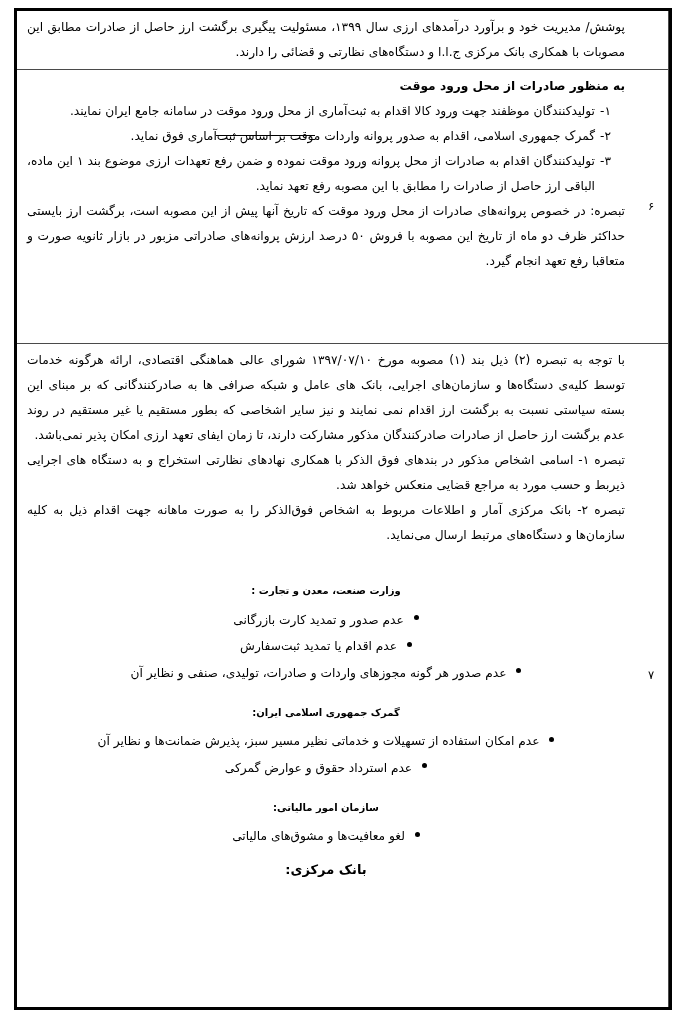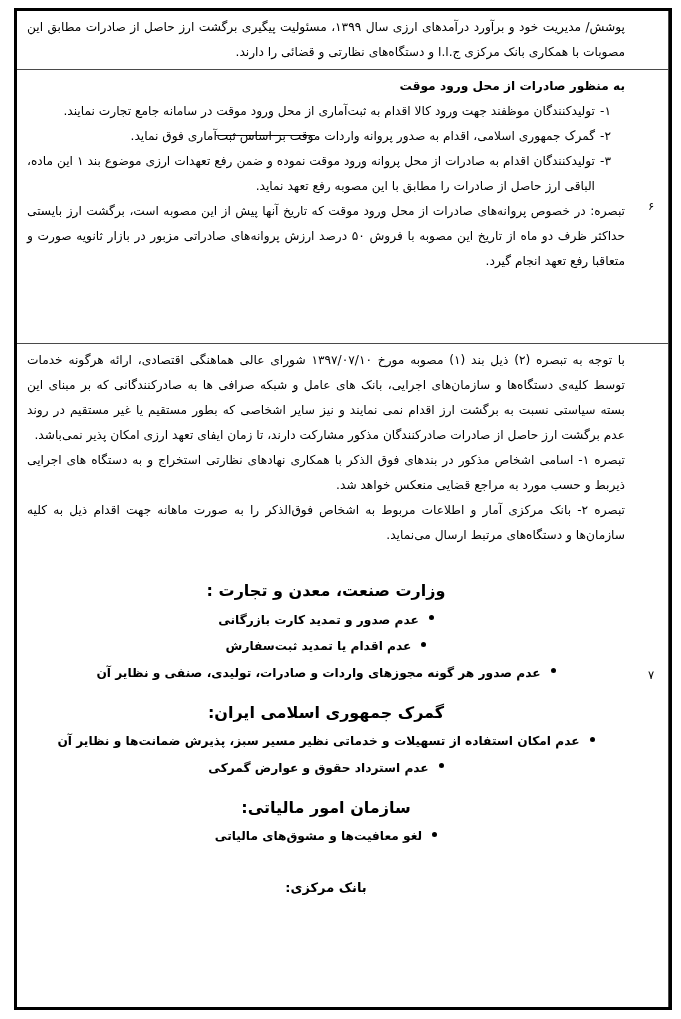--- a/index.html
+++ b/index.html
@@ -112,41 +112,40 @@
     text-align: justify;
     text-align-last: right;
   }
 
   .u-line {
     border-bottom: 1px solid #000;
     padding-bottom: 17px;
   }
 
   .section-head {
-    font-size: 16px;
+    font-size: 10px;
     font-weight: bold;
     text-align: center;
     line-height: 26px;
     margin-top: 14px;
     margin-bottom: 2px;
   }
   .section-head.first { margin-top: 30px; }
 
   .bullets {
     list-style: none;
     margin: 0 0 0 0;
     padding: 0;
   }
   .bullets > li {
     font-size: 12.2px;
     line-height: 26px;
     text-align: center;
     position: relative;
     white-space: nowrap;
-    font-weight: bold;
   }
   .bullets > li .dot {
     display: inline-block;
     width: 5px;
     height: 5px;
     border-radius: 50%;
     background: #000;
     vertical-align: middle;
     margin-left: 10px;
     position: relative;
@@ -155,21 +154,21 @@
   .bullets > li .btext {
     display: inline-block;
     vertical-align: middle;
   }
 
   .tail-head {
     font-size: 13px;
     font-weight: bold;
     text-align: center;
     line-height: 26px;
-    margin-top: 26px;
+    margin-top: 8px;
   }
 </style>
 </head>
 <body>
 
 <div class="page">
   <div class="doc-table">
 
     <div class="row row-1">
       <div class="num-cell"></div>
@@ -179,21 +178,21 @@
     </div>
 
     <div class="row row-2">
       <div class="num-cell">۶</div>
       <div class="body-cell">
         <p class="para plain">به منظور صادرات از محل ورود موقت</p>
 
         <ul class="numlist">
           <li>
             <span class="marker">۱-</span>
-            <span class="item-text"><span>تولیدکنندگان موظفند جهت ورود کالا اقدام به ثبت‌آماری </span><span class="u-line">از محل ورود موقت</span><span> در سامانه جامع تجارت نمایند.</span></span>
+            <span class="item-text"><span>تولیدکنندگان موظفند جهت ورود کالا اقدام به ثبت‌آماری </span><span class="u-line">از محل ورود موقت</span><span> در سامانه جامع ایران نمایند.</span></span>
           </li>
           <li>
             <span class="marker">۲-</span>
             <span class="item-text">گمرک جمهوری اسلامی، اقدام به صدور پروانه واردات موقت بر اساس ثبت‌آماری فوق نماید.</span>
           </li>
           <li>
             <span class="marker">۳-</span>
             <span class="item-text">تولیدکنندگان اقدام به صادرات از محل پروانه ورود موقت نموده و ضمن رفع تعهدات ارزی موضوع بند ۱ این ماده، الباقی ارز حاصل از صادرات را مطابق با این مصوبه رفع تعهد نماید.</span>
           </li>
         </ul>

